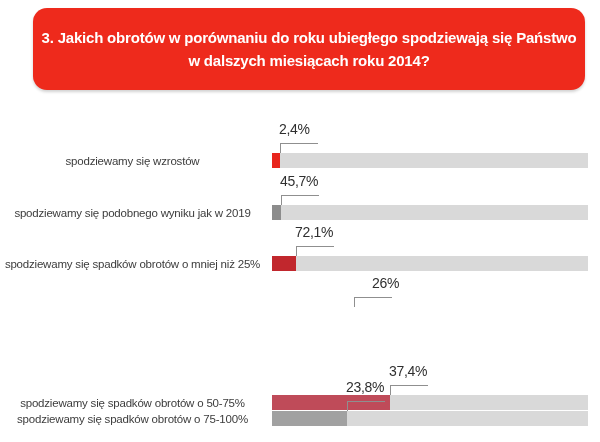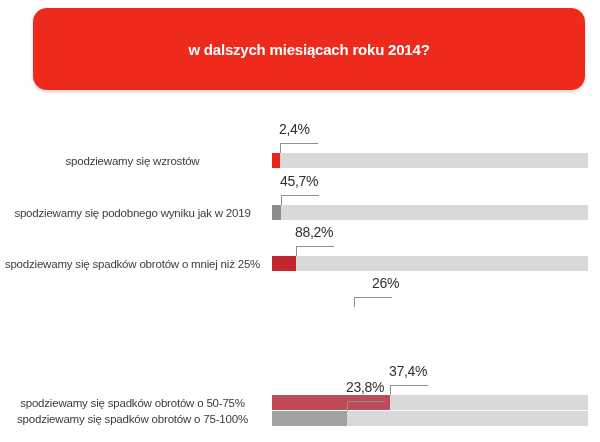--- a/index.html
+++ b/index.html
@@ -107,20 +107,21 @@
     top: 0;
     height: 15px;
   }
 </style>
 </head>
 <body>
 
 <div id="canvas">
 
   <div class="header-box" style="background: rgb(238, 42, 28);">
+    <div class="line">3. Jakich obrotów w porównaniu do roku ubiegłego spodziewają się Państwo</div>
     <div class="line">w dalszych miesiącach roku 2014?</div>
   </div>
 
   <div class="chart">
 
     <div class="row">
       <div class="val" style="left: 279px;">2,4%</div>
       <div class="bracket" style="left: 280px; border-color: rgb(143, 143, 143);"></div>
       <div class="barline">
         <div class="cat">spodziewamy się wzrostów</div>
@@ -135,21 +136,21 @@
       <div class="bracket" style="left: 281px; border-color: rgb(143, 143, 143);"></div>
       <div class="barline">
         <div class="cat">spodziewamy się podobnego wyniku jak w 2019</div>
         <div class="track" style="background: rgb(217, 217, 217);">
           <div class="fill" style="width: 2.9%; background: rgb(140, 140, 140);"></div>
         </div>
       </div>
     </div>
 
     <div class="row">
-      <div class="val" style="left: 295px;">88,2%</div>
+      <div class="val" style="left: 295px;">72,1%</div>
       <div class="bracket" style="left: 296px; border-color: rgb(143, 143, 143);"></div>
       <div class="barline">
         <div class="cat">spodziewamy się spadków obrotów o mniej niż 25%</div>
         <div class="track" style="background: rgb(217, 217, 217);">
           <div class="fill" style="width: 7.5%; background: rgb(193, 39, 45);"></div>
         </div>
       </div>
     </div>
 
     <div class="row">

